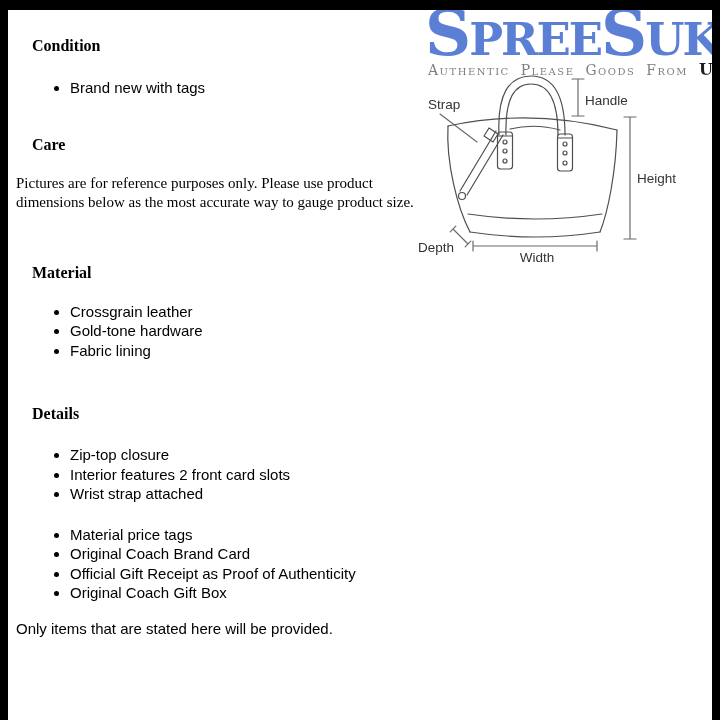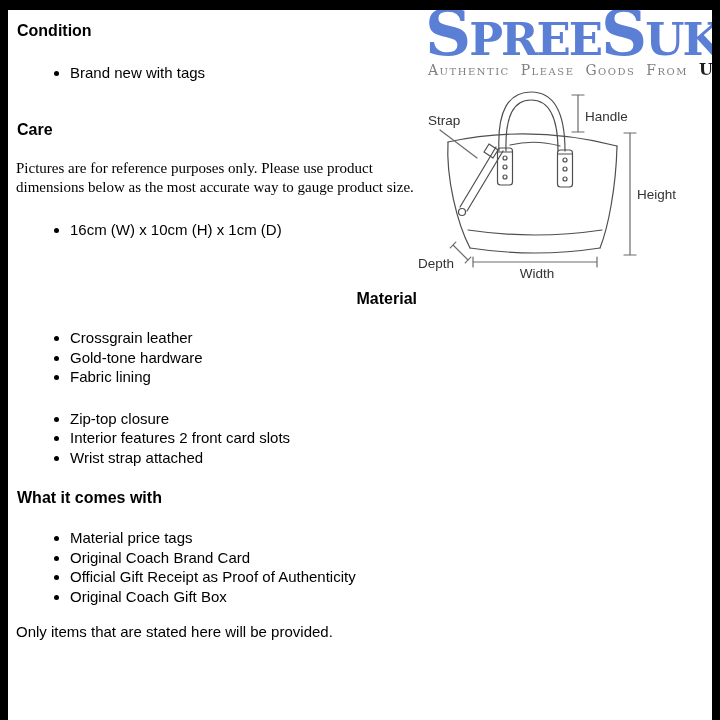--- a/index.html
+++ b/index.html
@@ -17,32 +17,32 @@
   .frame.top   { left: 0; top: 0; width: 720px; height: 10px; }
   .frame.right { left: 712px; top: 0; width: 8px; height: 720px; }
 
   
   .left-col {
     position: absolute; left: 16px; top: 10px; width: 402px;
     padding-top: 10px;
     font-size: 15px; line-height: 19.5px;
   }
   .left-col h3 {
-    margin: 1px; font-size: 16px; line-height: 19px; font-weight: bold;
-    font-family: Liberation Sans, sans-serif;
+    margin: 16px; font-size: 16px; line-height: 19px; font-weight: bold;
+    font-family: Liberation Serif, serif;
   }
   .left-col ul { margin: 12px; padding: 0 0 0 42px; list-style: disc; }
   .left-col li { margin: 0; padding: 0; }
   .left-col p { margin: 0; }
 
   .mt-ul1 { margin-top: 23px !important; }
   .mt-hsize { margin-top: 37px !important; }
   .mt-para { margin-top: 20px !important; font-family: Liberation Serif, serif; }
   .mt-ul2 { margin-top: 22px !important; }
-  .mt-hmaterial { margin-top: 50px !important; text-align: right; }
+  .mt-hmaterial { margin-top: 50px !important; }
   .mt-ul3 { margin-top: 20px !important; }
   .mt-hdetails { margin-top: 44px !important; }
   .mt-ul4 { margin-top: 22px !important; }
   .mt-hwhat { margin-top: 21px !important; }
   .mt-ul5 { margin-top: 21px !important; }
   .mt-footer { margin-top: 16px !important; }
 
   
   .logo {
     position: absolute; left: 425px; top: 1px;
@@ -64,21 +64,21 @@
     color: #7f7f7f;
     white-space: nowrap;
     z-index: 5;
   }
   .tagline .usa {
     font-size: 16px; font-weight: bold; color: #1f1f1f;
     letter-spacing: 0.5px;
   }
 
   
-  .diagram { position: absolute; left: 415px; top: 88px; z-index: 4; }
+  .diagram { position: absolute; left: 415px; top: 72px; z-index: 4; }
   .diagram svg text {
     font-family: "Liberation Sans", sans-serif;
     font-size: 13.5px; fill: #333;
   }
 </style>
 </head>
 <body>
 
 <div class="frame left"></div>
 <div class="frame top"></div>
@@ -142,38 +142,35 @@
 
 <div class="left-col">
 
   <h3>Condition</h3>
   <ul class="mt-ul1">
     <li>Brand new with tags</li>
   </ul>
 
   <h3 class="mt-hsize">Care</h3>
   <p class="mt-para">Pictures are for reference purposes only. Please use product dimensions below as the most accurate way to gauge product size.</p>
-  <ul class="mt-ul2">
-    <li>16cm (W) x 10cm (H) x 1cm (D)</li>
-  </ul>
 
   <h3 class="mt-hmaterial">Material</h3>
   <ul class="mt-ul3">
     <li>Crossgrain leather</li>
     <li>Gold-tone hardware</li>
     <li>Fabric lining</li>
   </ul>
 
+  <h3 class="mt-hdetails">Details</h3>
   <ul class="mt-ul4">
     <li>Zip-top closure</li>
     <li>Interior features 2 front card slots</li>
     <li>Wrist strap attached</li>
   </ul>
 
-  <h3 class="mt-hwhat">What it comes with</h3>
   <ul class="mt-ul5">
     <li>Material price tags</li>
     <li>Original Coach Brand Card</li>
     <li>Official Gift Receipt as Proof of Authenticity</li>
     <li>Original Coach Gift Box</li>
   </ul>
 
   <p class="mt-footer">Only items that are stated here will be provided.</p>
 </div>
 

